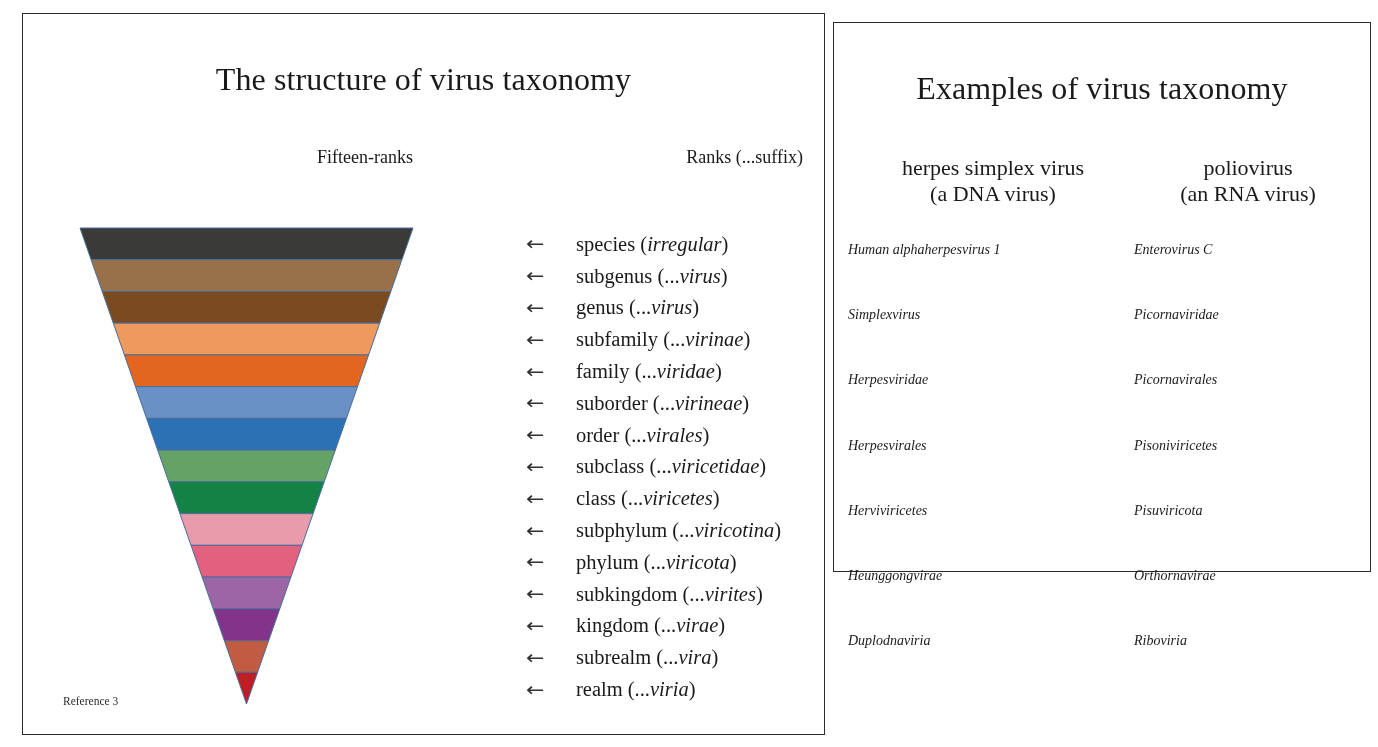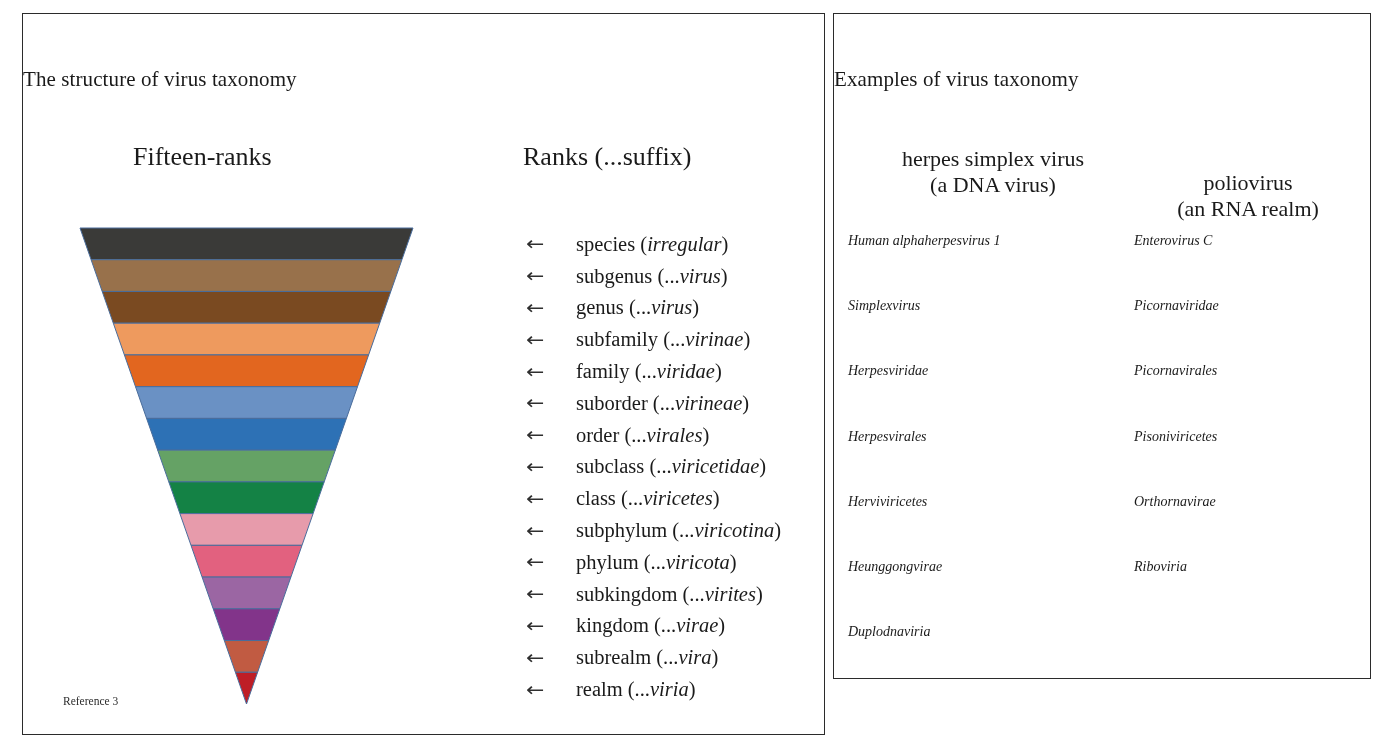--- a/index.html
+++ b/index.html
@@ -17,38 +17,39 @@
   }
 
   
   .panel {
     position: absolute;
     background: #ffffff;
     border: 1.5px solid #2b2b2b;
     box-sizing: border-box;
   }
   #left-panel  { left: 22px;  top: 13px; width: 803px; height: 722px; }
-  #right-panel { left: 833px; top: 13px; width: 538px; height: 666px; }
+  #right-panel { left: 833px; top: 22px; width: 538px; height: 550px; }
 
   .panel-title {
     position: absolute;
     left: 0; right: 0;
-    font-size: 21px;
+    text-align: center;
+    font-size: 32px;
     line-height: 30px;
     letter-spacing: 0.1px;
   }
   #left-panel  .panel-title { top: 50px; }
   #right-panel .panel-title { top: 50px; }
 
   
   .col-head {
     position: absolute;
-    font-size: 26px;
+    font-size: 18px;
     line-height: 26px;
-    text-align: left;
+    text-align: right;
     white-space: nowrap;
   }
   #head-fifteen { top: 130px; left: 110px;  width: 280px; }
   #head-ranks   { top: 130px; left: 500px;  width: 280px; }
 
   
   #funnel {
     position: absolute;
     left: 35px;
     top: 200px;
@@ -100,21 +101,21 @@
   }
 
   
   .ex-col-head {
     position: absolute;
     text-align: center;
     font-size: 22px;
     line-height: 26px;
   }
   #ex-head-0 { top: 132px; left: 14px;  width: 290px; }
-  #ex-head-1 { top: 132px; left: 300px; width: 228px; margin-top: 24px; }
+  #ex-head-1 { top: 132px; left: 300px; width: 228px; }
 
   .ex-col {
     position: absolute;
     top: 215px;
   }
   #ex-col-0 { left: 14px;  width: 290px; }
   #ex-col-1 { left: 300px; width: 228px; }
 
   .ex-cell {
     height: 65.2px;
@@ -223,33 +224,34 @@
 <div class="panel" id="right-panel">
 
   <div class="panel-title">Examples of virus taxonomy</div>
 
   <div class="ex-col-head" id="ex-head-0">
       <div>herpes simplex virus</div>
       <div>(a DNA virus)</div>
     </div>
   <div class="ex-col-head" id="ex-head-1">
       <div>poliovirus</div>
-      <div>(an RNA realm)</div>
+      <div>(an RNA virus)</div>
     </div>
 
   <div class="ex-col" id="ex-col-0">
       <div class="ex-cell">Human alphaherpesvirus 1</div>
       <div class="ex-cell">Simplexvirus</div>
       <div class="ex-cell">Herpesviridae</div>
       <div class="ex-cell">Herpesvirales</div>
       <div class="ex-cell">Herviviricetes</div>
       <div class="ex-cell">Heunggongvirae</div>
       <div class="ex-cell">Duplodnaviria</div>
     </div>
   <div class="ex-col" id="ex-col-1">
       <div class="ex-cell">Enterovirus C</div>
       <div class="ex-cell">Picornaviridae</div>
       <div class="ex-cell">Picornavirales</div>
       <div class="ex-cell">Pisoniviricetes</div>
+      <div class="ex-cell">Pisuviricota</div>
       <div class="ex-cell">Orthornavirae</div>
       <div class="ex-cell">Riboviria</div>
     </div>
 </div>
 
 </body></html>

